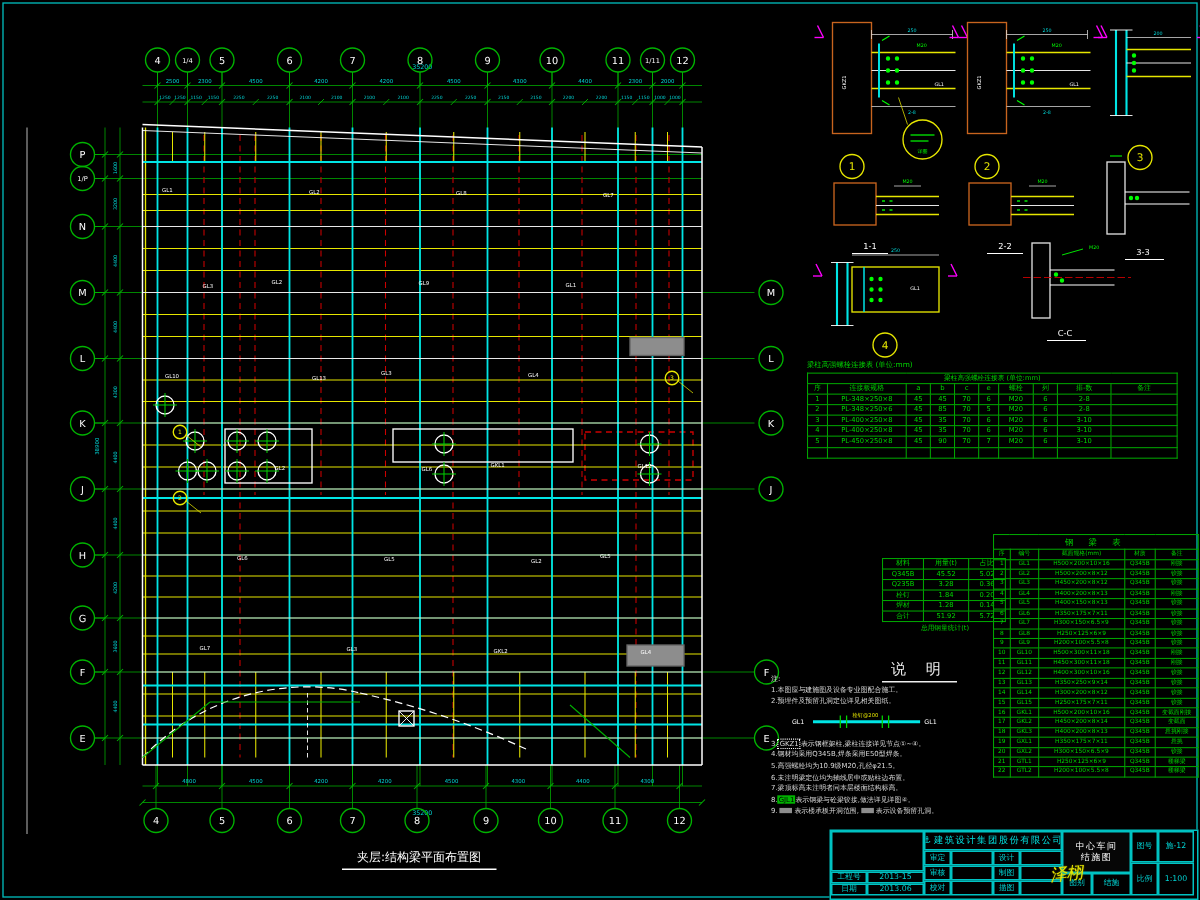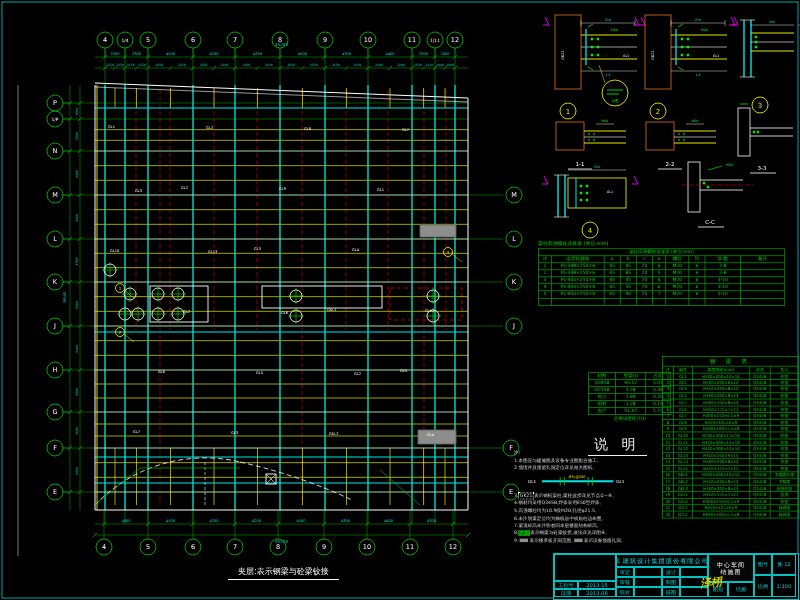--- a/index.html
+++ b/index.html
@@ -9,22 +9,22 @@
   .s70{transform:scale(0.7);transform-origin:0 0;}
   table{border-collapse:collapse;}
   .gt td,.gt th{border:1px solid #00a400;color:#00d400;font-weight:normal;
       font-size:6.4px;line-height:1.1;padding:1px 1px;text-align:center;white-space:nowrap;}
   .gt th{font-size:6.6px;}
   .gtitle{color:#00d400;font-size:7px;margin-bottom:2px;white-space:nowrap;}
   .mt td,.mt th{border:1px solid #00a400;color:#00d400;font-weight:normal;
       font-size:5.6px;line-height:1.15;padding:1px 1px;text-align:center;white-space:nowrap;}
   .mt .ttl{font-size:8px;letter-spacing:6px;padding:2px 0;}
   .cap{color:#00d400;font-size:6.4px;text-align:center;margin-top:2px;}
-  .noteshead{color:#eee;font-size:14px;letter-spacing:5px;border-bottom:0.8px solid #eee;
-      display:inline-block;padding:0 6px 1px 6px;font-family:Liberation Serif, serif;}
+  .noteshead{color:#eee;font-size:10px;letter-spacing:5px;border-bottom:0.8px solid #eee;
+      display:inline-block;padding:0 6px 1px 6px;}
   .notes{color:#d8d8d8;font-size:6.6px;line-height:1.62;white-space:nowrap;}
   .notes .lbl{color:#eee;}
   .boxdot{border:0.8px dotted #fff;padding:0 1px;}
   .hl{background:#00b400;color:#000;padding:0 1px;}
   .sw{display:inline-block;width:12px;height:5px;background:#8d8d8d;margin:0 2px;vertical-align:middle;}
   .tb{border:1px solid #00c2c2;background:#000;display:flex;color:#00d0d0;}
   .tb .cell{border:0.7px solid #00c2c2;box-sizing:border-box;overflow:hidden;
       font-size:5.2px;line-height:1.2;display:flex;align-items:center;justify-content:center;
       white-space:nowrap;color:#00d0d0;}
   .tb .company{font-size:6.2px;letter-spacing:1px;color:#00e0e0;}
@@ -930,21 +930,21 @@
               <td>GTL2</td>
               <td>H200×100×5.5×8</td>
               <td>Q345B</td>
               <td>楼梯梁</td>
             </tr>
           </tbody>
         </table>
     </div>
   </div>
 
-  <div class="plantitle" style="left:228px;top:566px;">夹层:表示钢梁与砼梁铰接</div>
+  <div class="plantitle" style="left:228px;top:566px;">夹层:结构梁平面布置图</div>
 
   <div class="ovl tb" id="titleBlock" style="left:553px;top:553px;width:244px;height:45px;">
       <div style="display:flex;flex-direction:column">
         <div class="cell " style="width:62px;height:27px"></div>
         <div style="display:flex">
           <div class="cell " style="width:24px;height:8px">工程号</div>
           <div class="cell " style="width:38px;height:8px">2013-15</div>
         </div>
         <div style="display:flex">
           <div class="cell " style="width:24px;height:8px">日期</div>

